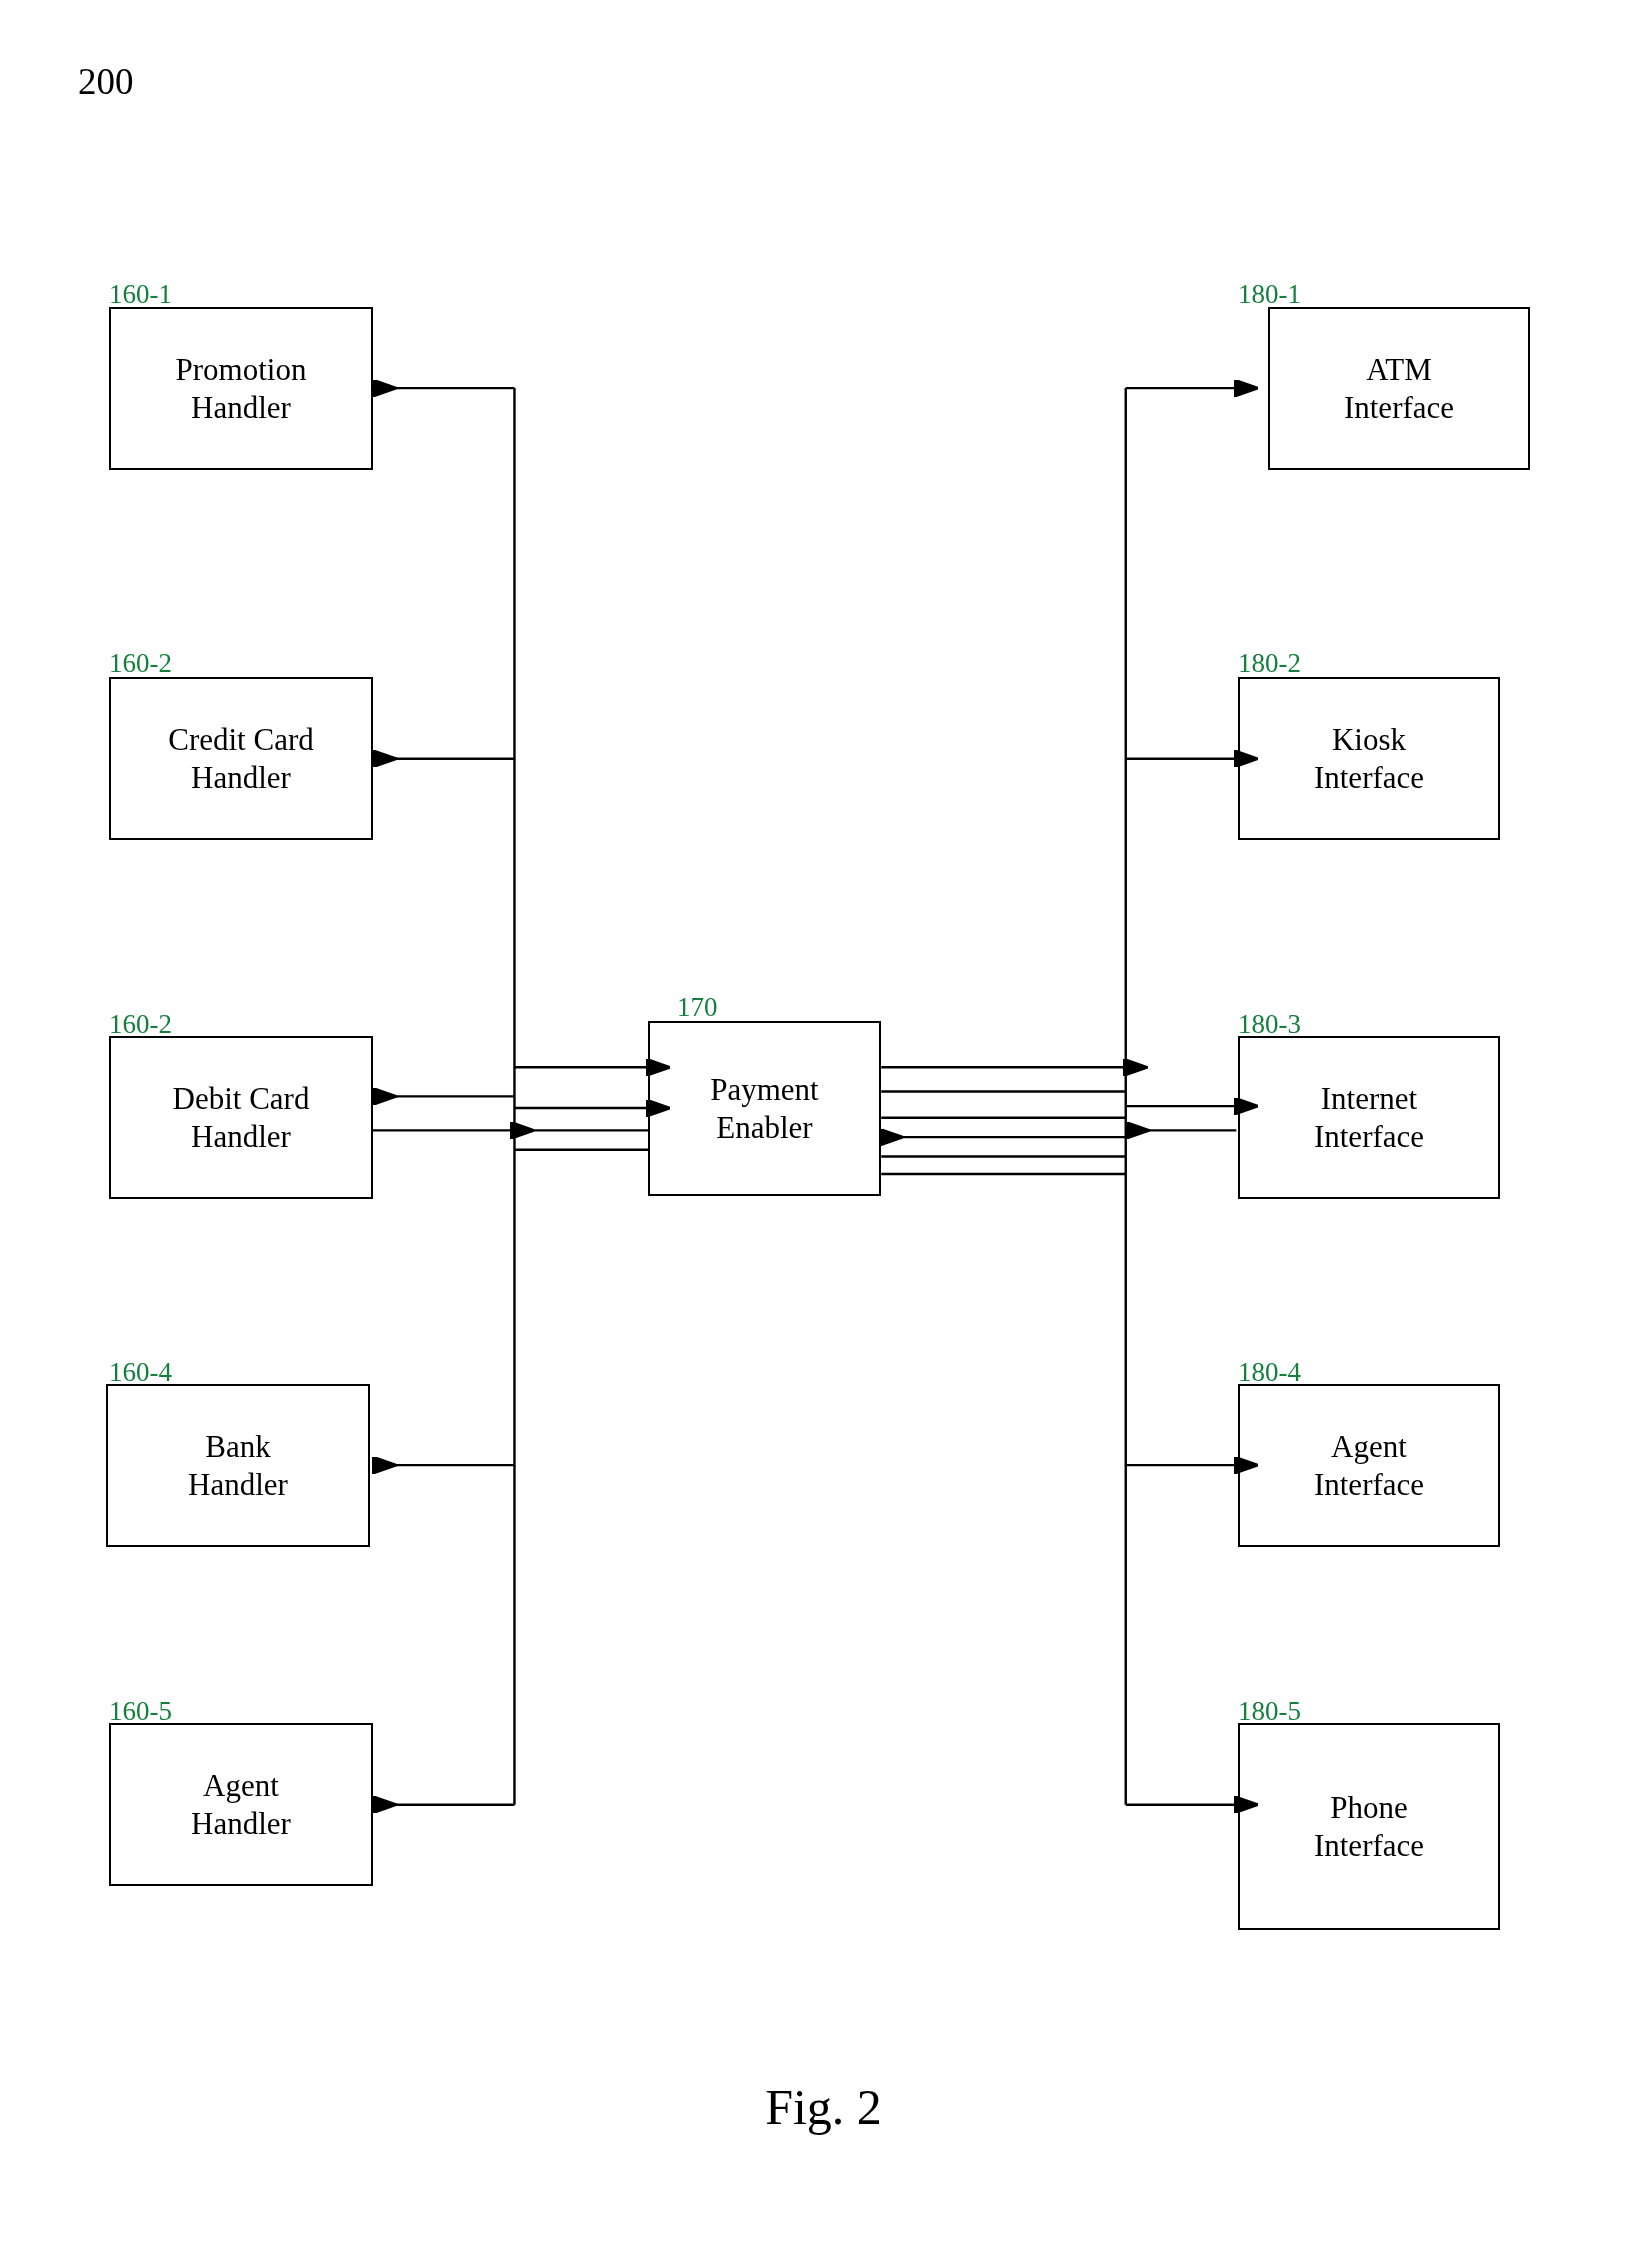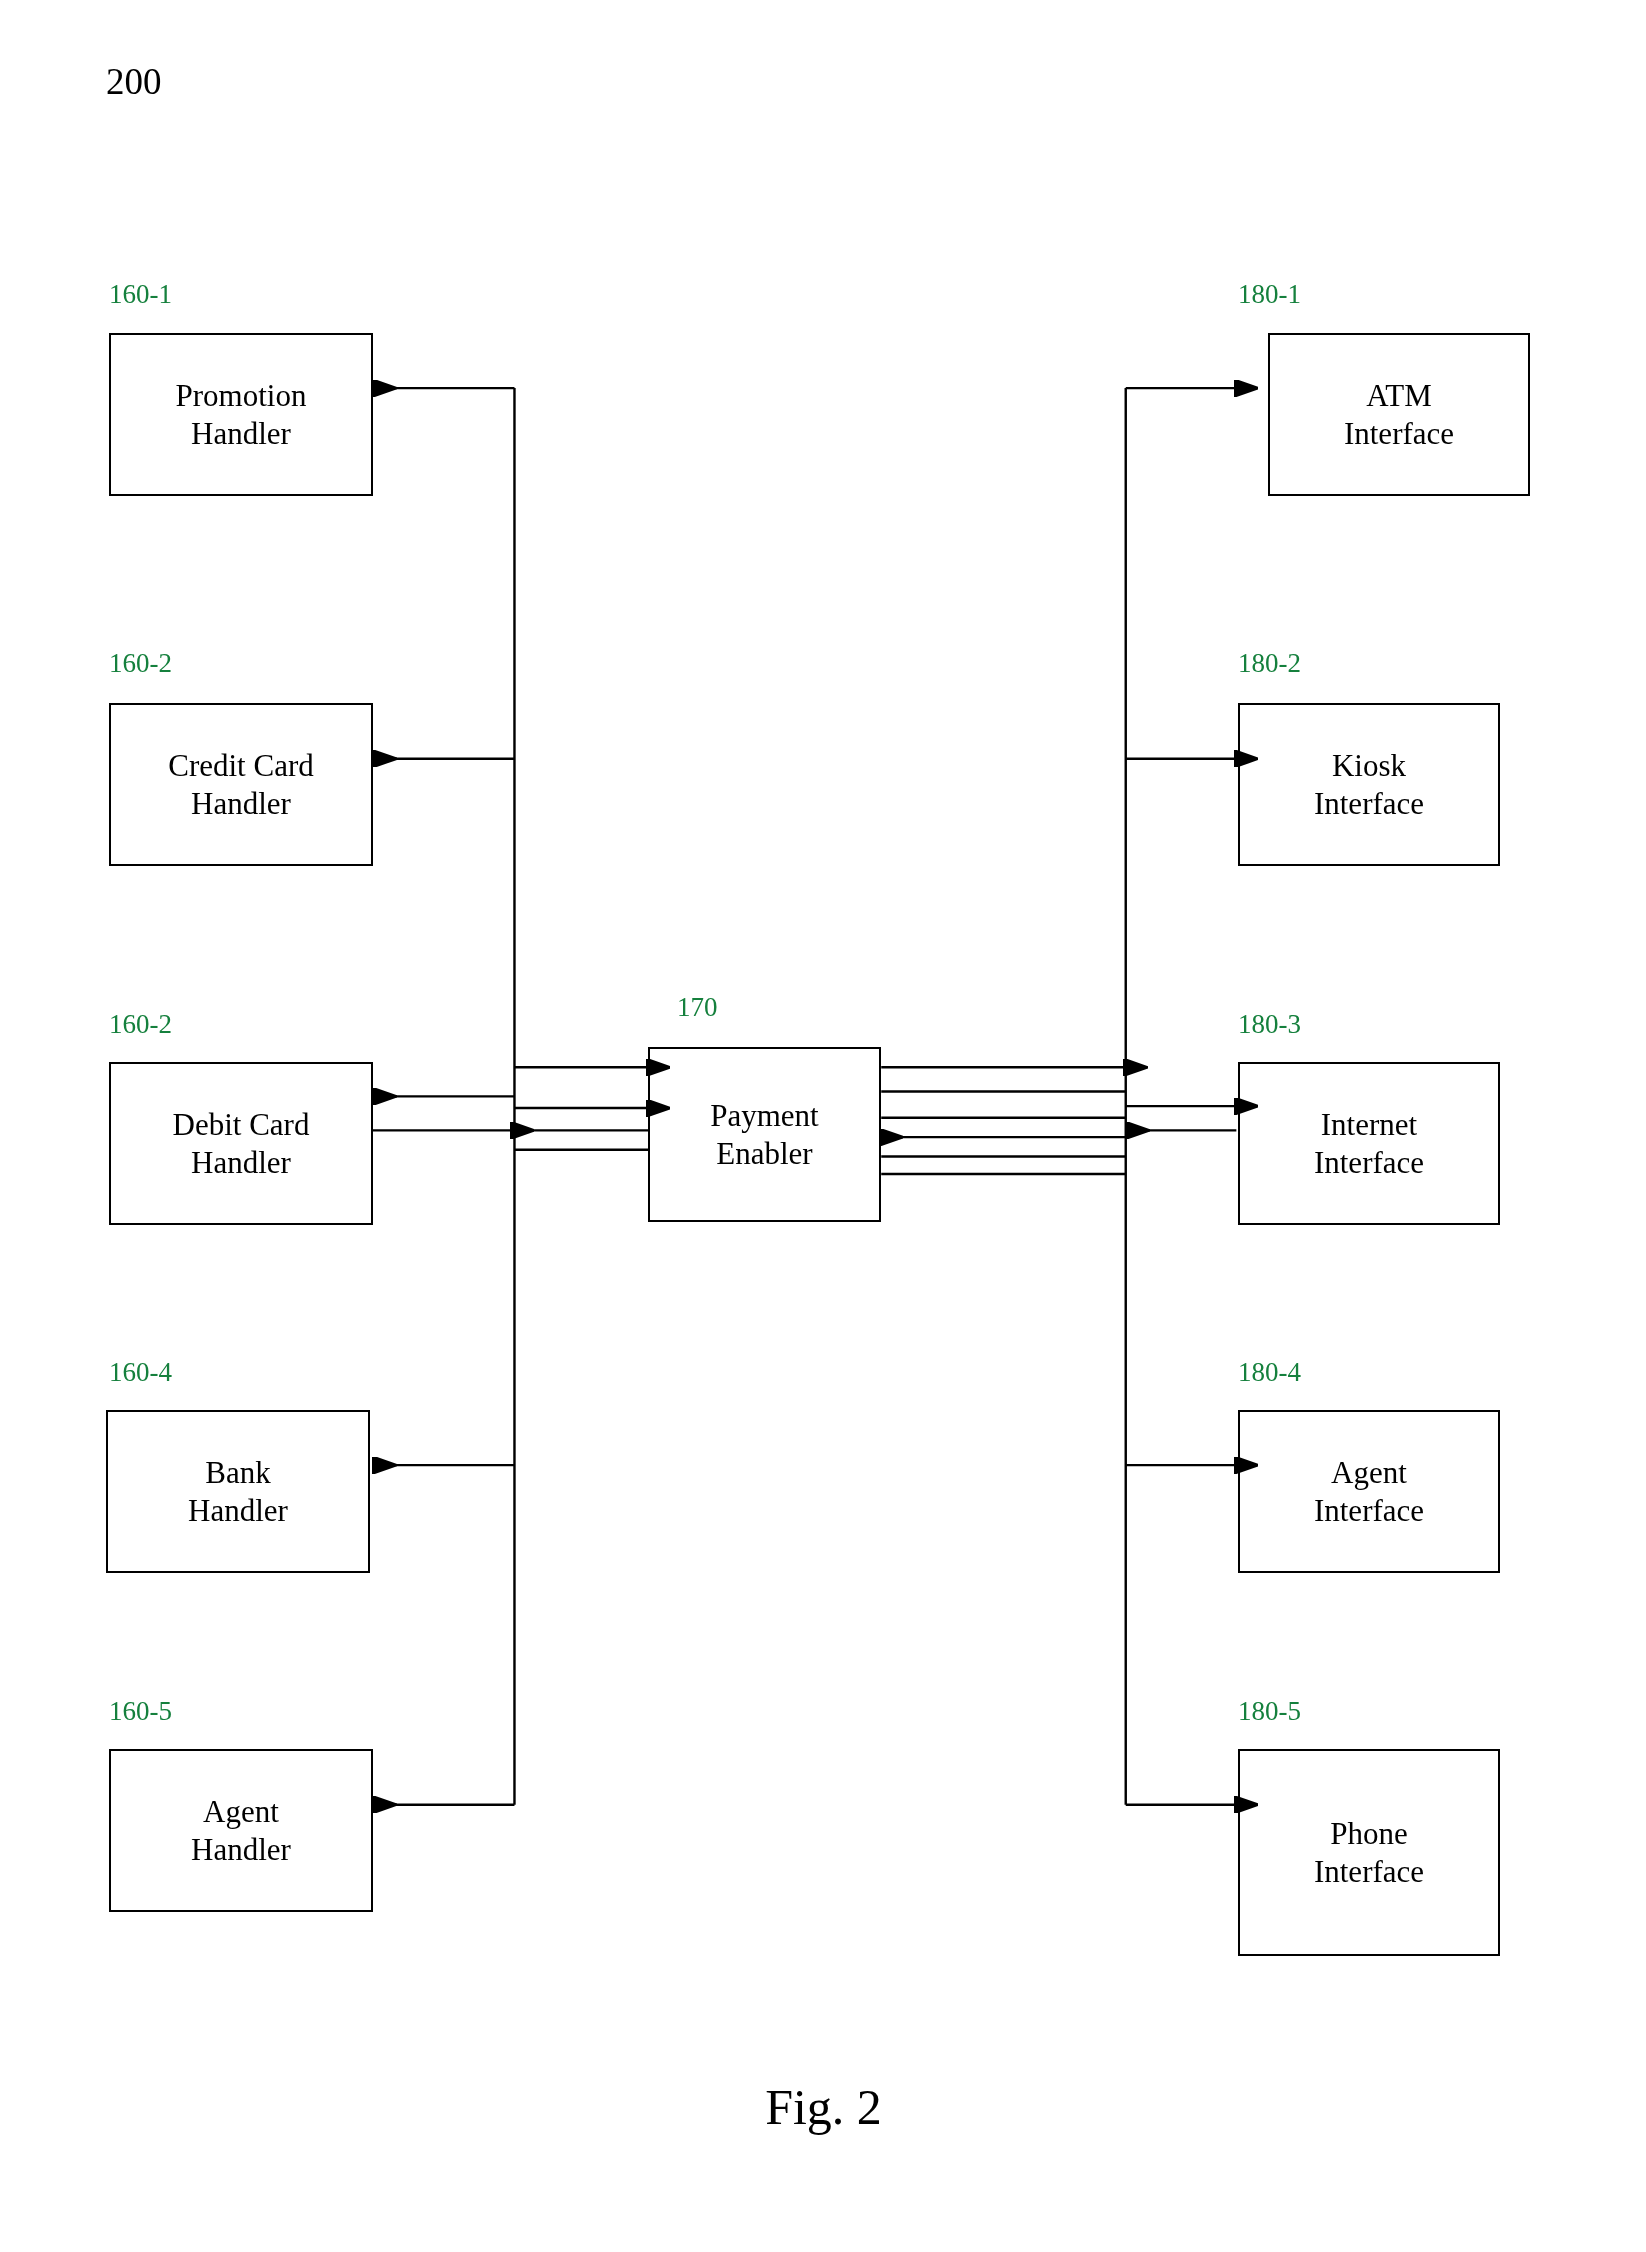--- a/index.html
+++ b/index.html
@@ -36,21 +36,20 @@
     .box {
       position: absolute;
       border: 2.4px solid #000;
       background: #fff;
       display: flex;
       align-items: center;
       justify-content: center;
       text-align: center;
       font-size: 33px;
       line-height: 1.2;
-      margin-top: 26px;
     }
     svg.arrows {
       position: absolute;
       top: 0; left: 0;
       width: 1647px;
       height: 2252px;
       pointer-events: none;
     }
     svg.arrows line, svg.arrows path, svg.arrows polyline {
       stroke: #000;
@@ -61,21 +60,21 @@
       fill: #000;
       stroke: #000;
       stroke-width: 1;
     }
   </style>
 </head>
 <body>
 
 <div class="diagram-container">
 
-  <div class="diagram-number" style="top:60px; left:78px;margin-left:28px;">200</div>
+  <div class="diagram-number" style="top:60px; left:78px;">200</div>
 
   <div class="node-label" style="top:279px; left:109px;">160-1</div>
 
   <div class="box" style="top:307px; left:109px; width:264px; height:163px; font-size:31px;">Promotion<br>Handler</div>
 
   <div class="node-label" style="top:648px; left:109px;">160-2</div>
 
   <div class="box" style="top:677px; left:109px; width:264px; height:163px; font-size:31px;">Credit Card<br>Handler</div>
 
   <div class="node-label" style="top:1009px; left:109px;">160-2</div>

